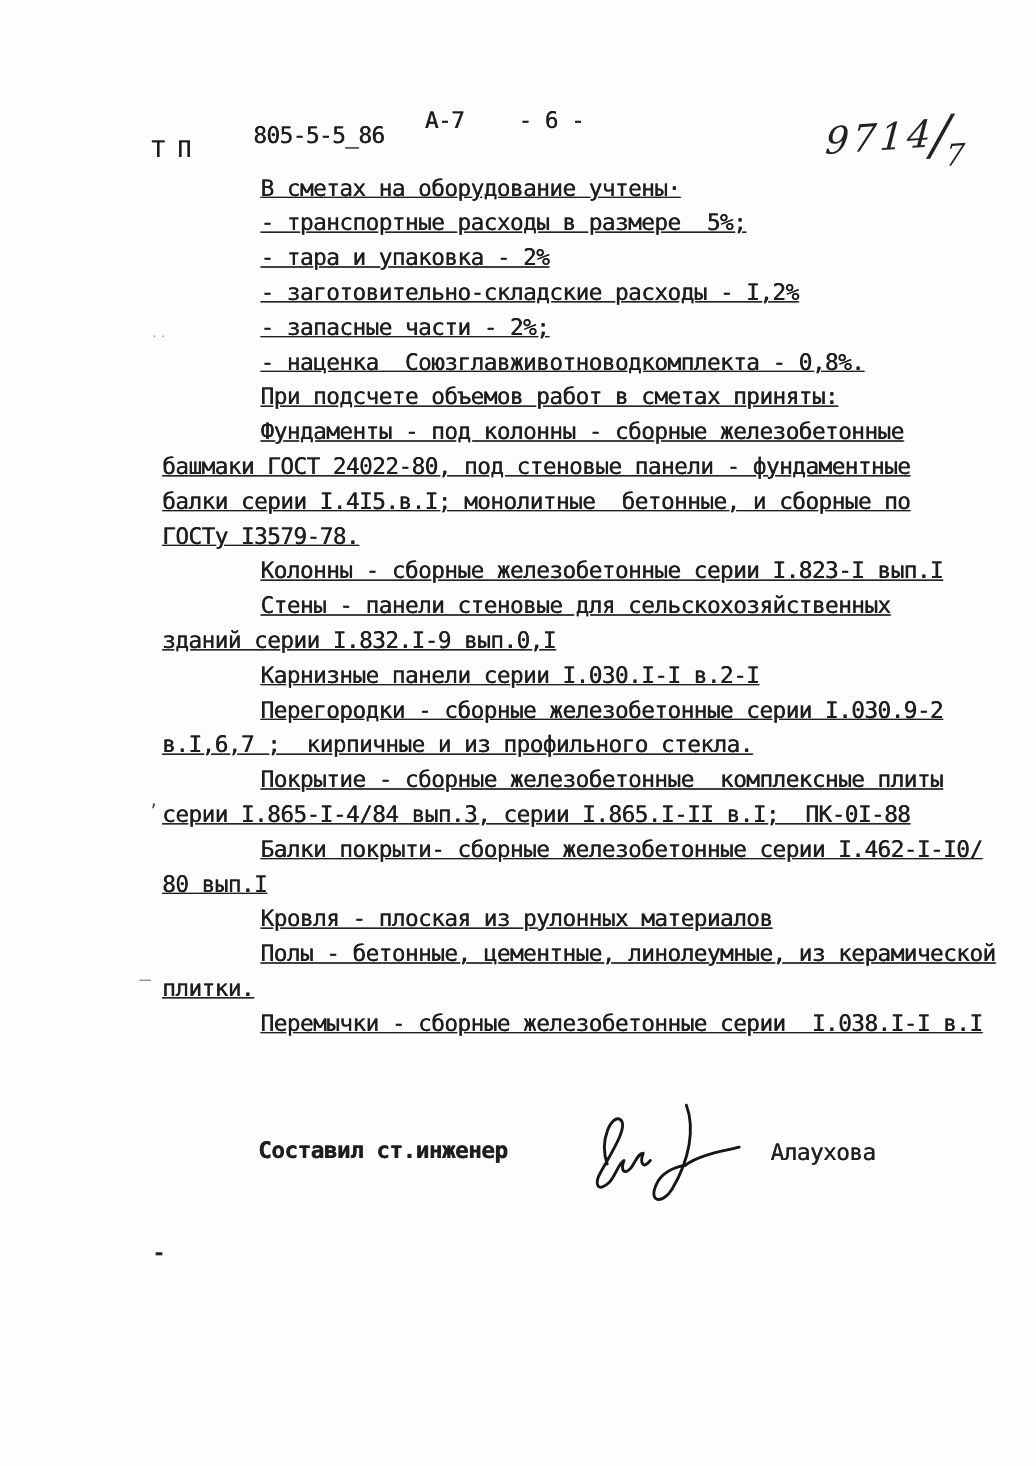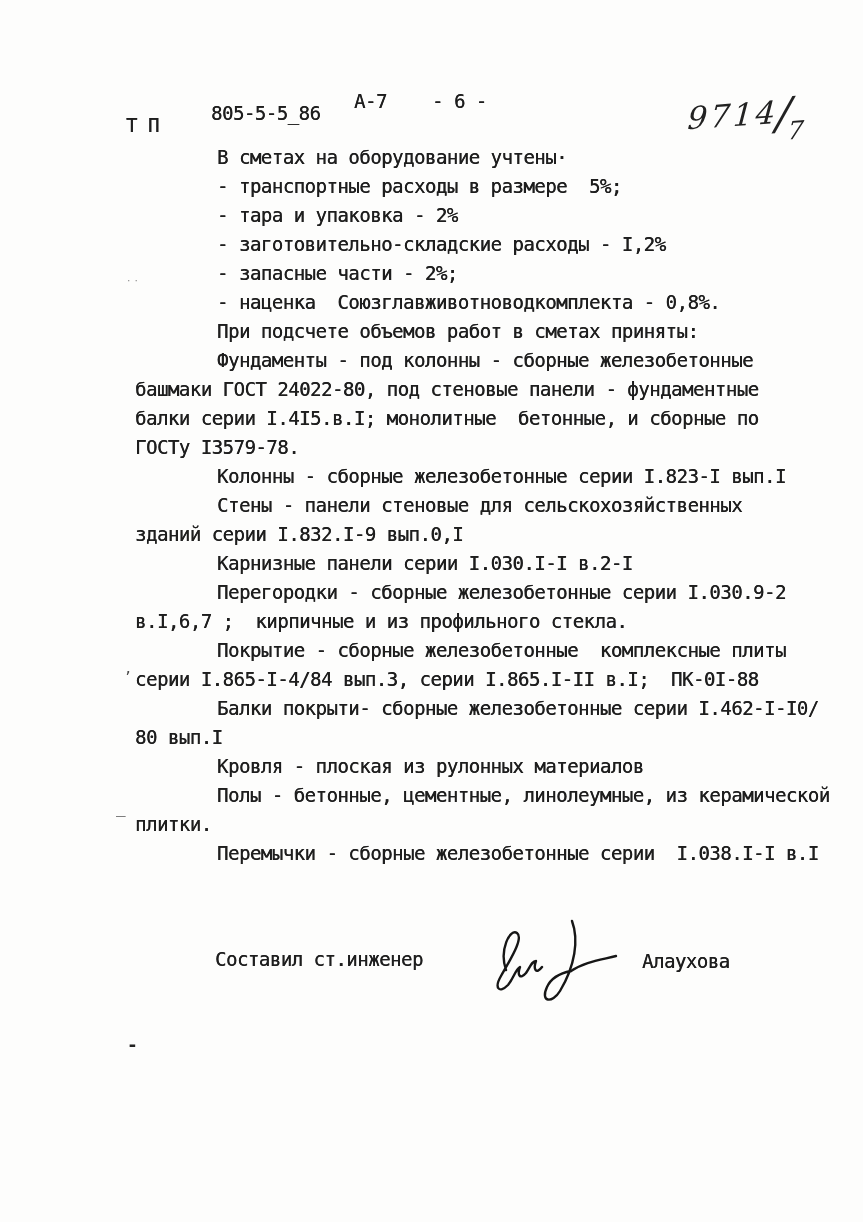--- a/index.html
+++ b/index.html
@@ -35,25 +35,25 @@
     color: #222;
     transform: rotate(-4deg) skewX(-8deg);
     white-space: nowrap;
   }
   .hw-num   { font-size: 31px; letter-spacing: 3px; }
   .hw-slash { font-size: 44px; position: relative; top: 6px; left: -2px; }
   .hw-den   { font-size: 25px; position: relative; top: 17px; left: -4px; }
 
   
   .body-block { position: absolute; left: 135px; top: 143px; width: 712px; }
-  .line { height: 29px; line-height: 29px; }
+  .line { height: 29px; line-height: 29px; text-decoration: underline; }
   .line.indent { padding-left: 82px; }
 
   
-  .sig-label { position: absolute; left: 215px; top: 948px; }
+  .sig-label { position: absolute; left: 215px; top: 948px; font-weight: bold; }
   .sig-name  { position: absolute; left: 610px; top: 950px; margin-left: 32px; }
   .sig-scribble { position: absolute; left: 486px; top: 916px; }
 
   
   .artifact { position: absolute; color: #555; text-shadow: none; }
   .art-dots   { left: 126px; top: 276px; font-size: 9px;  letter-spacing: 2px; color: #8a8a8a; }
   .art-comma  { left: 124px; top: 660px; font-size: 14px; color: #4a4a4a; }
   .art-under  { left: 116px; top: 798px; font-size: 16px; color: #333; }
   .art-bdash  { left: 127px; top: 1034px; font-size: 18px; font-weight: bold; color: #222; }
 </style>

